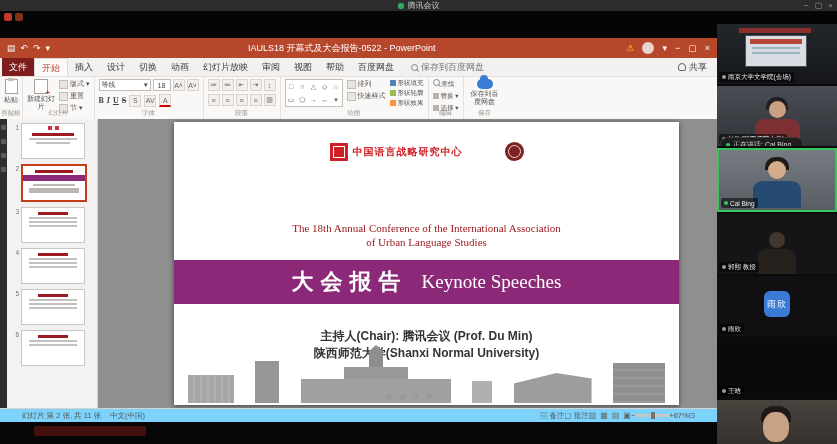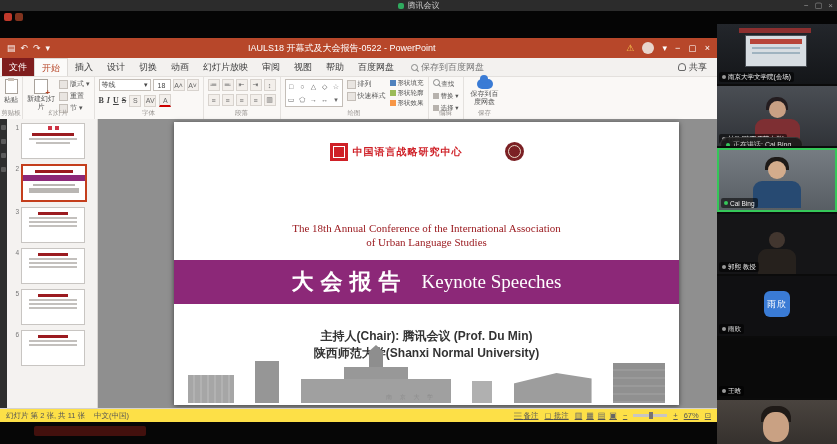--- a/index.html
+++ b/index.html
@@ -113,23 +113,23 @@
   .t-base{position:absolute;bottom:0;left:0;width:150px;height:24px;background:#a0a0a0;}
   .t-mid{position:absolute;bottom:24px;left:43px;width:64px;height:12px;background:#989898;}
   .t-top{position:absolute;bottom:36px;left:68px;width:14px;height:14px;background:#8e8e8e;}
   .t-roof{position:absolute;bottom:50px;left:66px;width:0;height:0;
           border-left:9px solid transparent;border-right:9px solid transparent;border-bottom:8px solid #8e8e8e;}
   .b3{width:20px;height:22px;background:#b0b0b0;}
   .b4{width:78px;height:30px;background:#9d9d9d;clip-path:polygon(0 35%,55% 0,100% 18%,100% 100%,0 100%);}
   .b5{width:52px;height:40px;background:#909090;background:repeating-linear-gradient(#909090 0 6px,#9a9a9a 6px 8px);}
   .skyline-text{position:absolute;bottom:3px;left:42%;font-size:6px;color:#8d8d8d;letter-spacing:3px;}
   
-  .statusbar{position:absolute;bottom:0;left:0;right:0;height:13px;background:#fde047;border-top:1px solid #d5d2cf;
-             display:flex;align-items:center;font-size:7.5px;color:#555;padding:0 6px;gap:9px;white-space:nowrap;}
-  .sb-right{margin-left:auto;display:flex;align-items:center;gap:6px;text-decoration:underline;}
+  .statusbar{position:absolute;bottom:0;left:0;right:0;height:13px;background:#7dd3fc;border-top:1px solid #d5d2cf;
+             display:flex;align-items:center;font-size:7.5px;color:#555;padding:0 22px;gap:9px;white-space:nowrap;}
+  .sb-right{margin-left:auto;display:flex;align-items:center;gap:0;}
   .views{display:flex;gap:4px;font-size:8px;color:#666;}
   .zoomtrack{width:34px;height:3px;background:#c8c5c2;position:relative;display:inline-block;}
   .zoomknob{position:absolute;left:16px;top:-2px;width:4px;height:7px;background:#787470;}
   
   .bottom-strip{position:absolute;left:0;top:422px;width:717px;height:22px;background:#060606;}
   .red-smear{position:absolute;left:34px;top:4px;width:112px;height:10px;background:#4a120e;border-radius:2px;opacity:.9;}
   
   .panel{position:absolute;right:0;top:24px;width:120px;height:433px;background:#0b0b0b;
          display:flex;flex-direction:column;gap:2px;z-index:10;}
   .tile{position:relative;height:60px;background:#1a1a1a;overflow:hidden;flex:none;}

